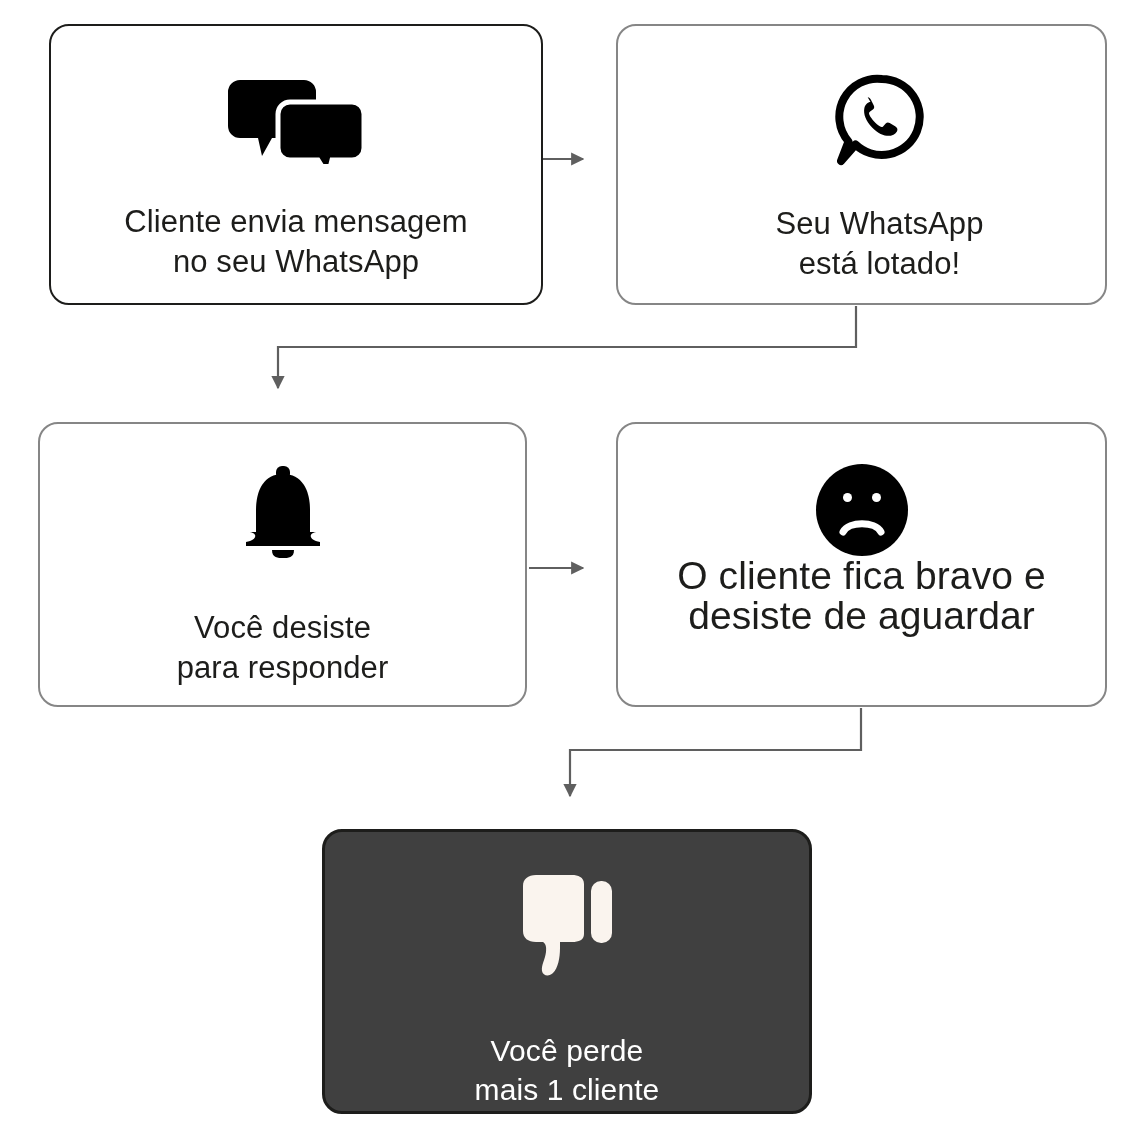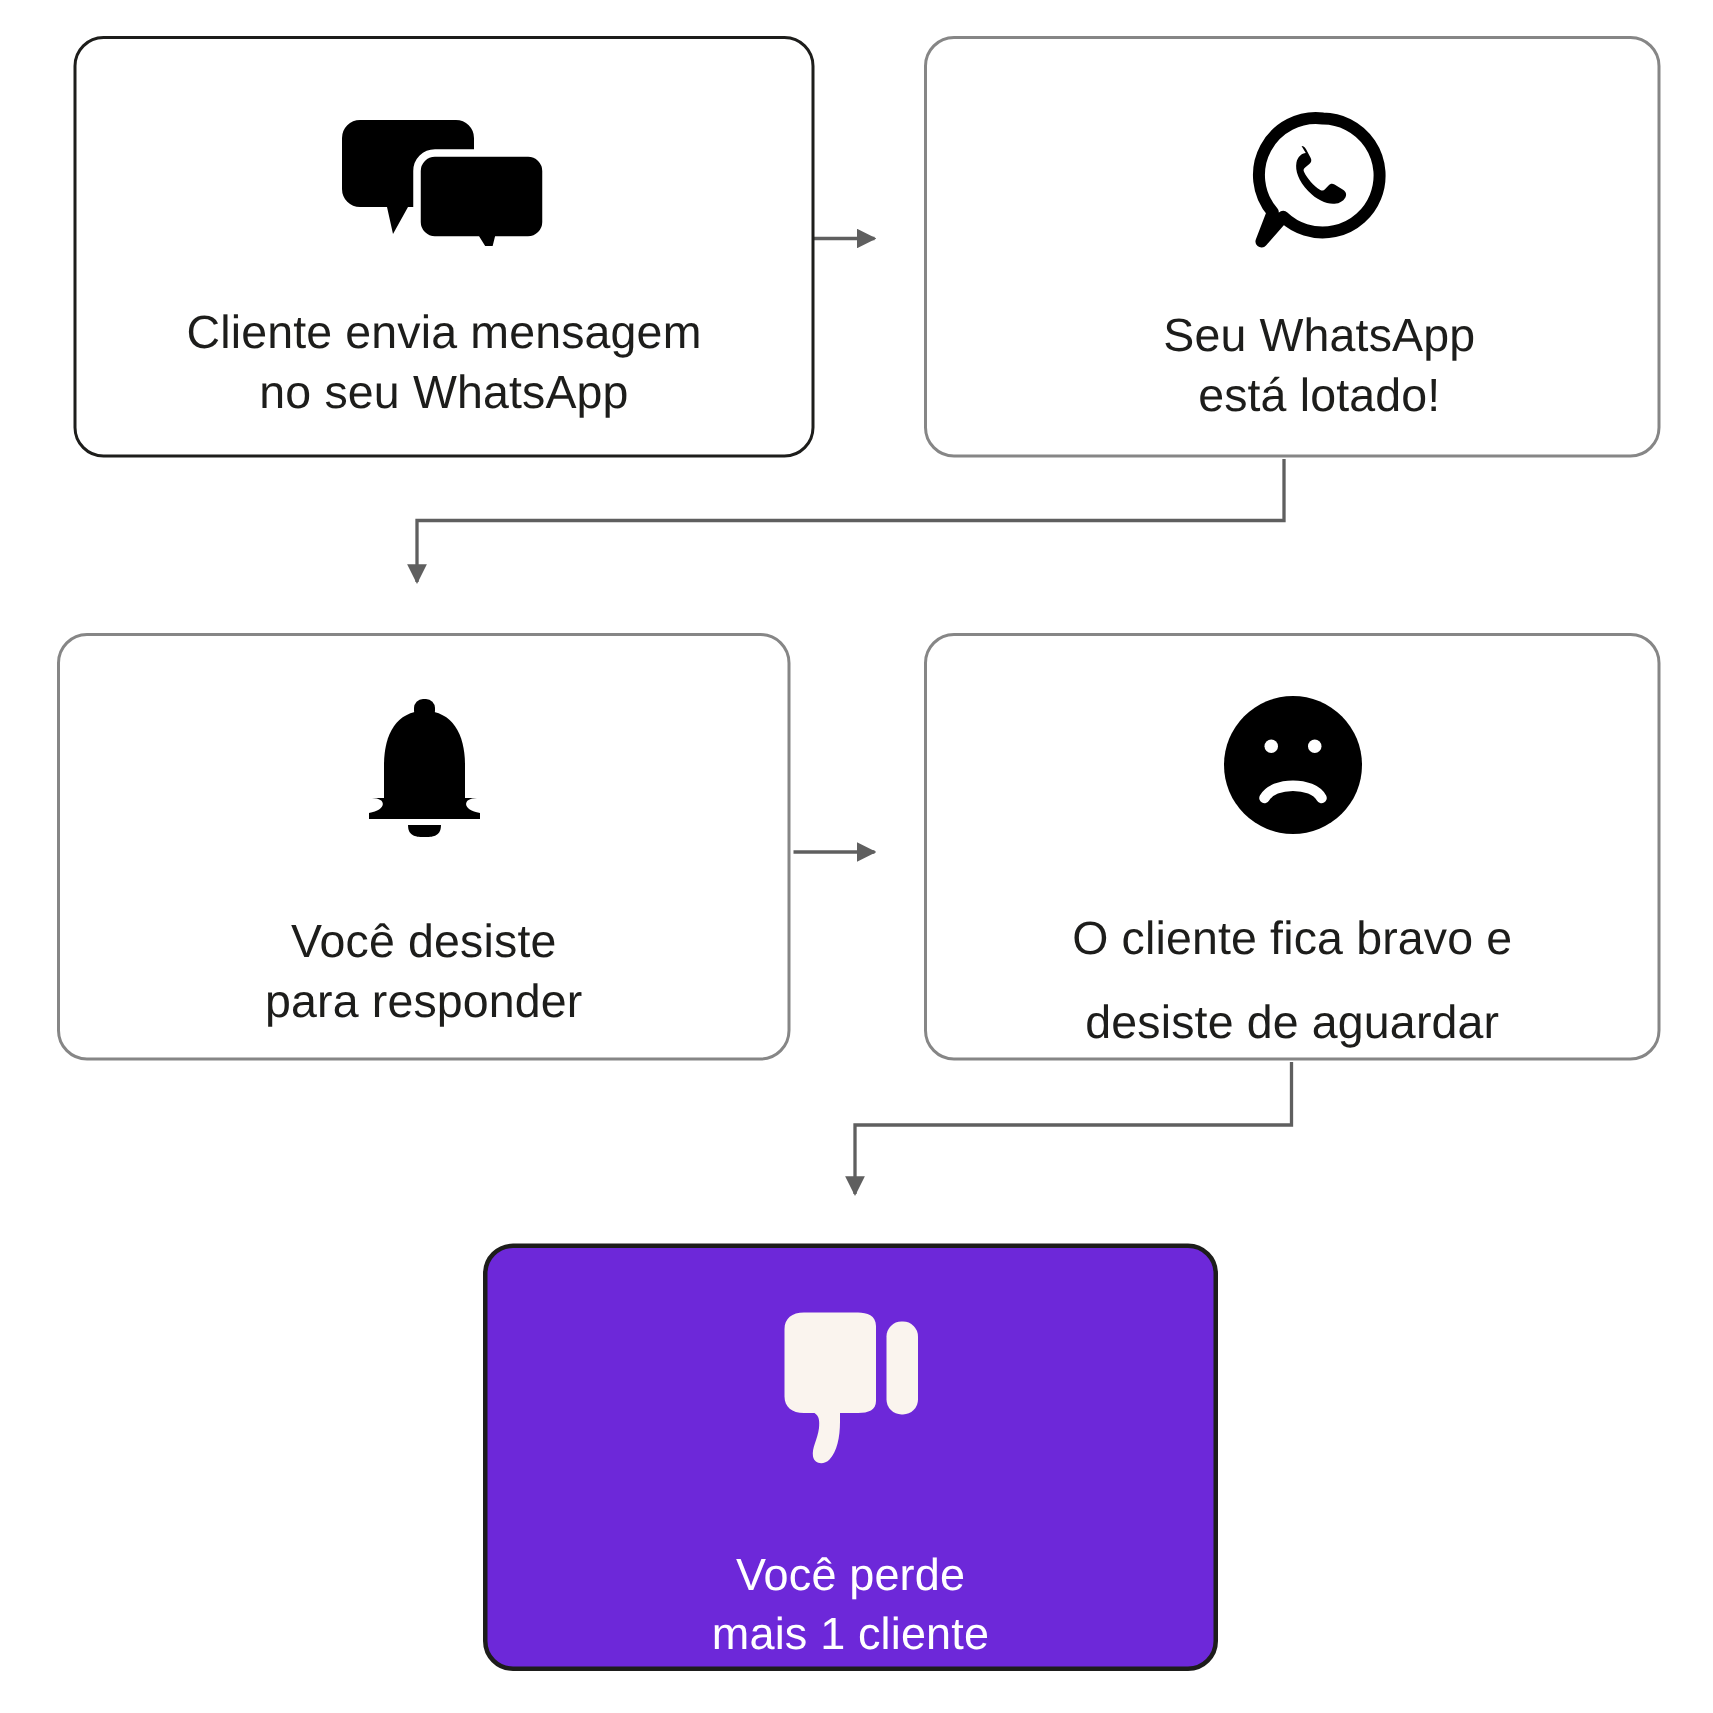--- a/index.html
+++ b/index.html
@@ -27,21 +27,21 @@
     border-radius: 20px;
     background: #ffffff;
     display: flex;
     flex-direction: column;
     align-items: center;
     justify-content: flex-start;
   }
   .node.dark-outline { border: 2.5px solid #1d1d1b; }
   .node.gray-outline { border: 2px solid #868686; }
   .node.filled {
-    background: #6d28d9;
+    background: #404040;
     border: 3px solid #1d1d1b;
   }
 
   .node-icon {
     display: block;
     line-height: 0;
   }
   .node-label {
     text-align: center;
     font-family: "Liberation Sans", sans-serif;
@@ -62,21 +62,21 @@
   #node-1 .node-icon { margin-top: 54px; }
   #node-1 .node-label { margin-top: 38px; font-size: 31px; line-height: 40px; }
 
   #node-2 .node-icon { margin-top: 48px; }
   #node-2 .node-label { margin-top: 38px; font-size: 31px; line-height: 40px; }
 
   #node-3 .node-icon { margin-top: 42px; }
   #node-3 .node-label { margin-top: 50px; font-size: 31px; line-height: 40px; }
 
   #node-4 .node-icon { margin-top: 40px; }
-  #node-4 .node-label { margin-top: 42px; font-size: 31px; line-height: 56px; }
+  #node-4 .node-label { font-size: 39px; line-height: 40px; }
 
   #node-5 .node-icon { margin-top: 40px; }
   #node-5 .node-label { margin-top: 54px; font-size: 30px; line-height: 39px; }
 
   
   .connector {
     position: absolute;
     left: 0;
     top: 0;
     width: 1142px;

